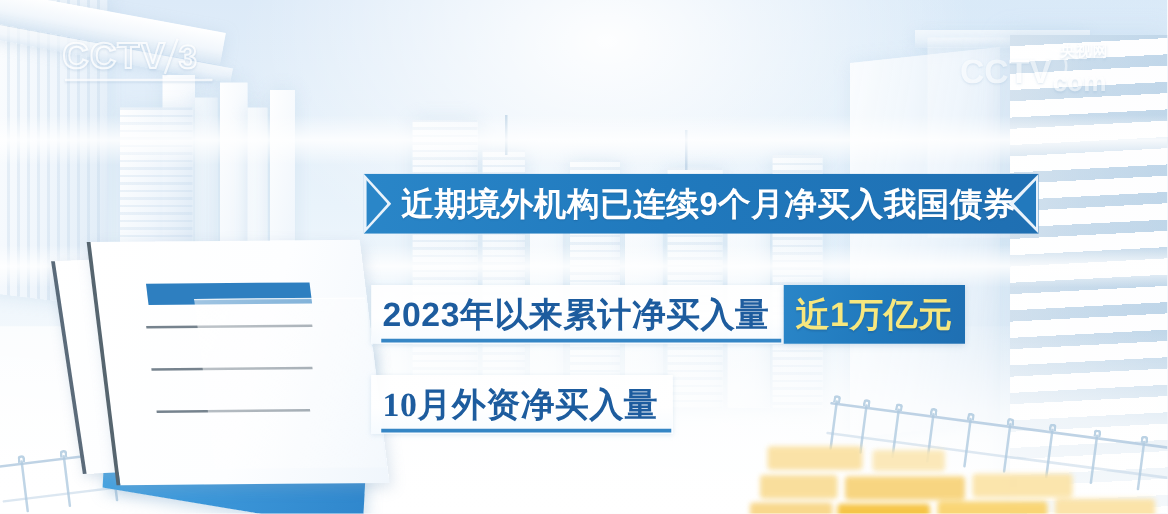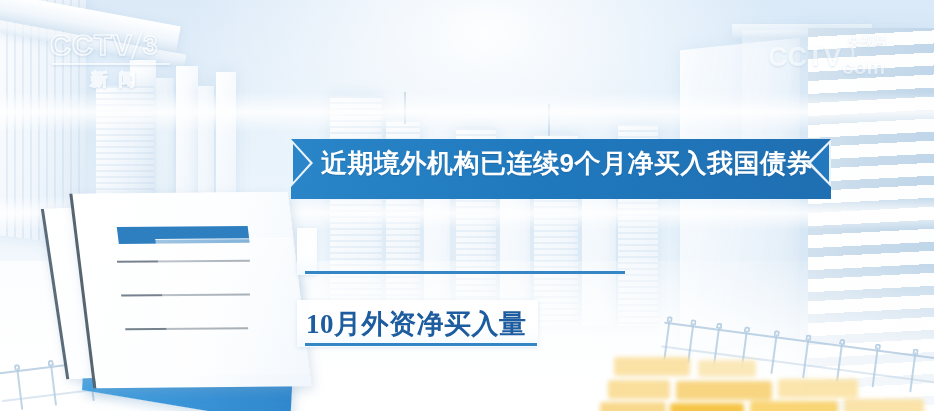--- a/index.html
+++ b/index.html
@@ -339,21 +339,21 @@
     border-bottom-color: transparent;
     transform: rotate(34deg);
   }
 
   
   #banner {
     position: absolute;
     left: 291px;
     top: 139px;
     width: 540px;
-    height: 60px;
+    height: 48px;
     background: linear-gradient(100deg, #2a86c8 0%, #2079bd 45%, #1f6fb2 100%);
     box-shadow: 0 2px 7px rgba(120,160,195,0.38);
     -webkit-clip-path: polygon(0 0, 100% 0, 100% 100%, 0 100%);
   }
   
   #banner .notch-left {
     position: absolute;
     left: 0; top: 0;
     width: 22px; height: 48px;
     background: #eaf3fb;
@@ -559,40 +559,41 @@
     <div class="sheet-overlay"></div>
   </div>
 
   <div id="cctv-logo">
     <div class="row1">
       <span class="cctv">CCTV</span>
       <span class="slash"></span>
       <span class="num">3</span>
     </div>
     <div class="underline"></div>
-    <div class="row2">新闻</div>
   </div>
 
   <div id="watermark">
     <span class="wm-main">CCTV</span>
     <span class="wm-swoosh"></span>
     <span class="wm-cn">央视网</span>
     <span class="wm-com">com</span>
   </div>
 
   <div id="banner">
     <div class="notch-left"></div>
     <div class="banner-text">近期境外机构已连续9个月净买入我国债券</div>
     <div class="notch-right"></div>
   </div>
 
   <div class="stat-row" id="row2">
     <div class="stat-label">
+      <span>2023年以来累计净买入量</span>
       <span class="stat-underline" style="width:320px;"></span>
     </div>
+    <div class="stat-value">近1万亿元</div>
   </div>
 
   <div class="stat-row" id="row3">
     <div class="stat-label">
       <span>10月外资净买入量</span>
       <span class="stat-underline" style="width:232px;"></span>
     </div>
   </div>
 
 </div>

